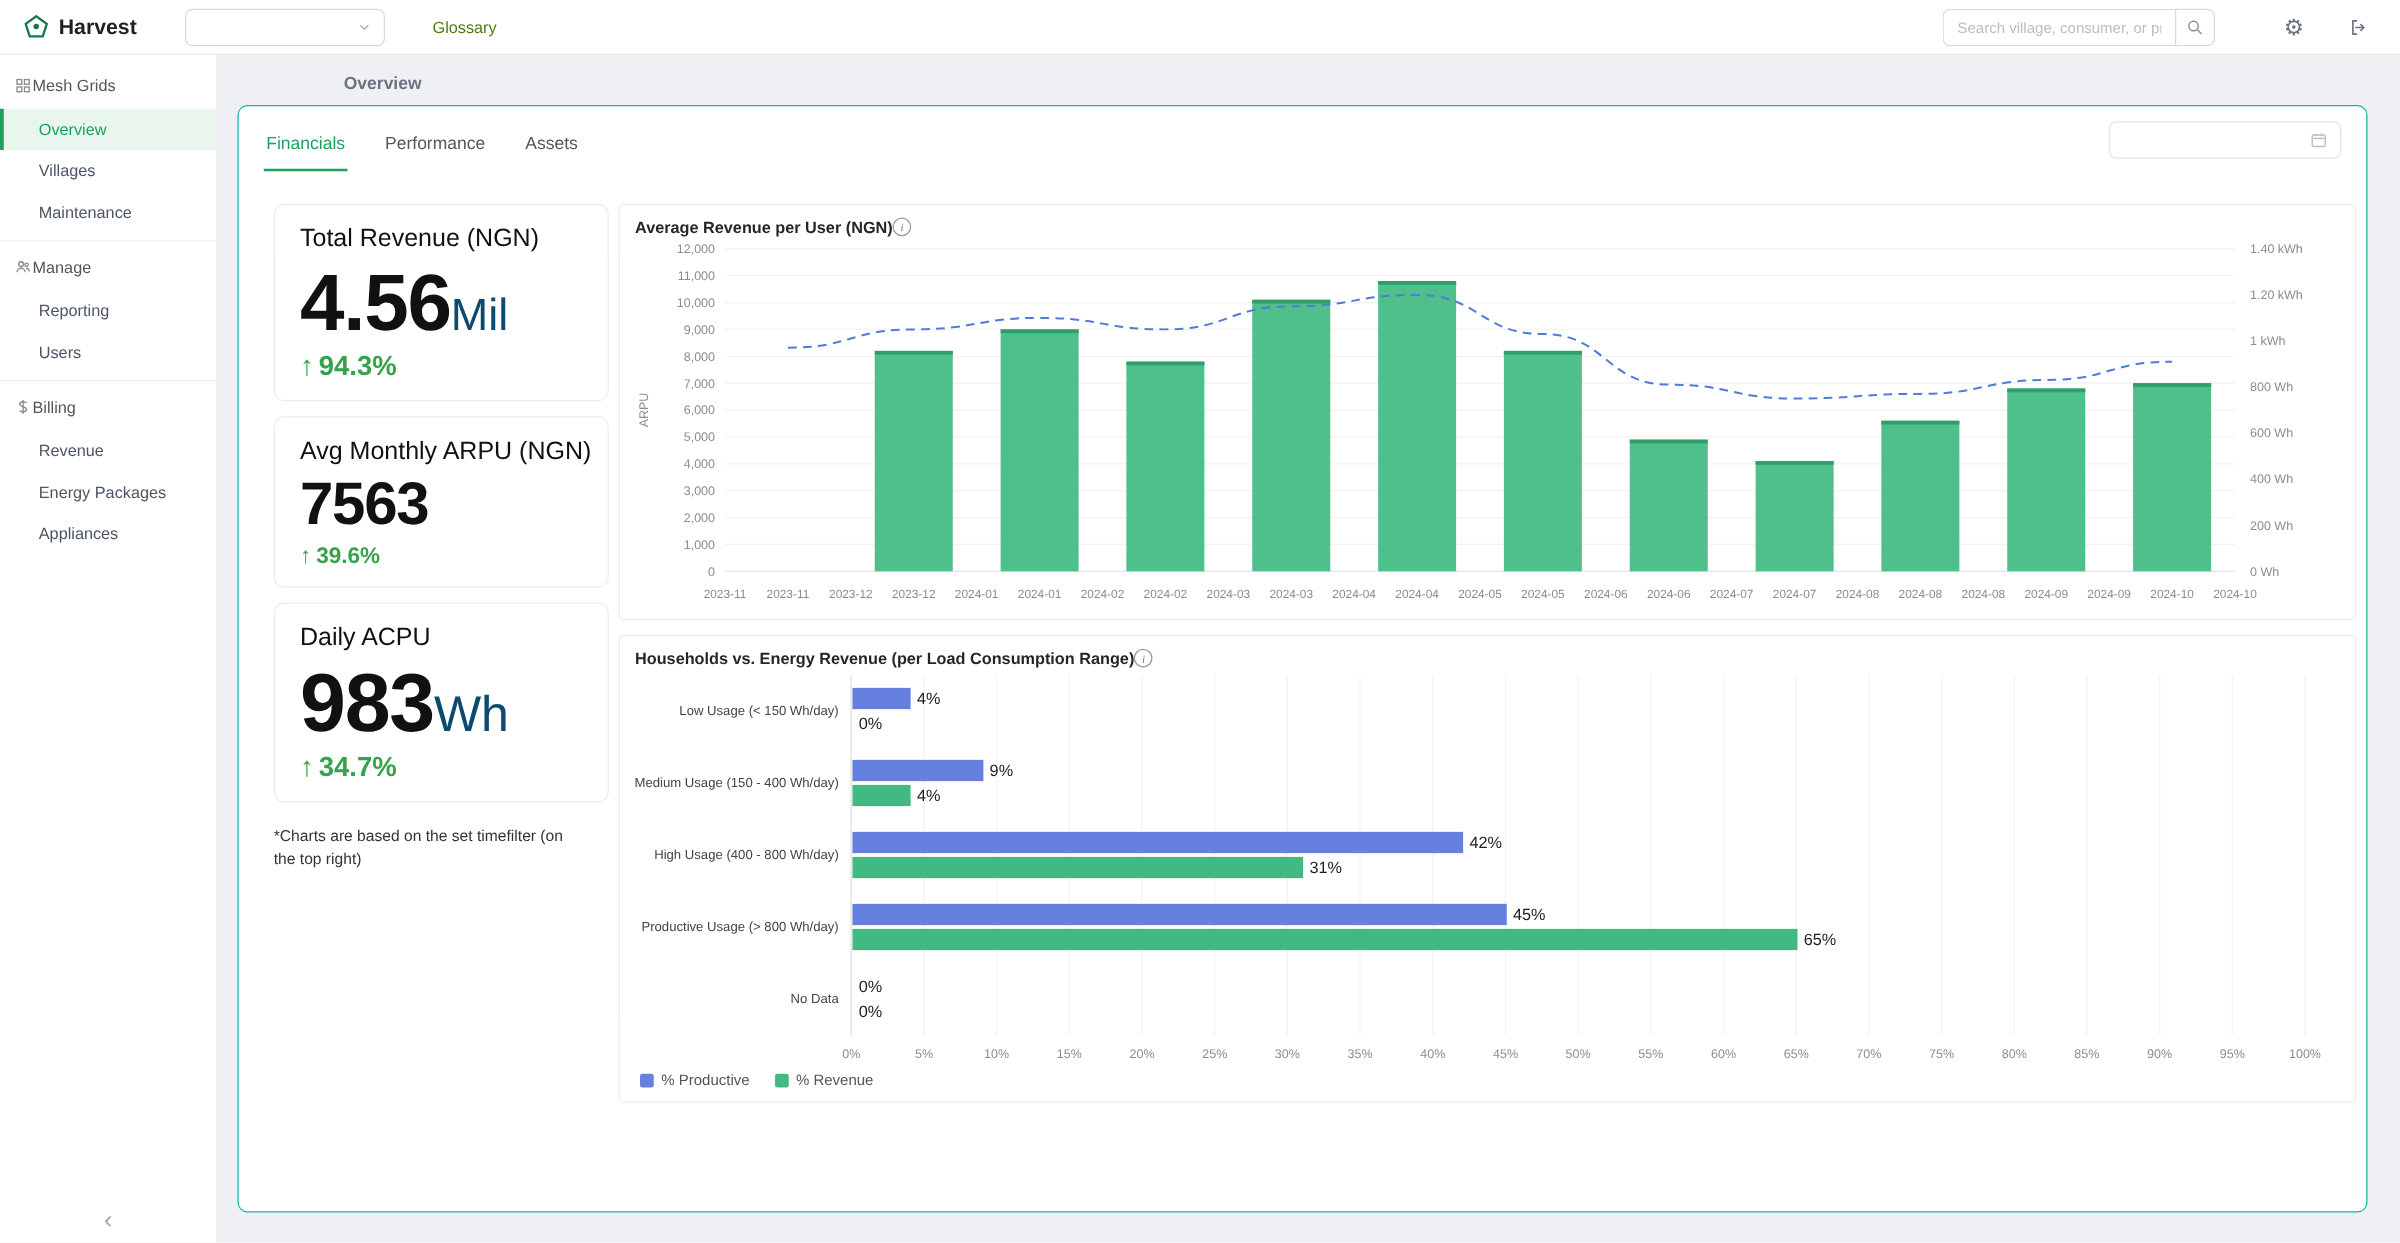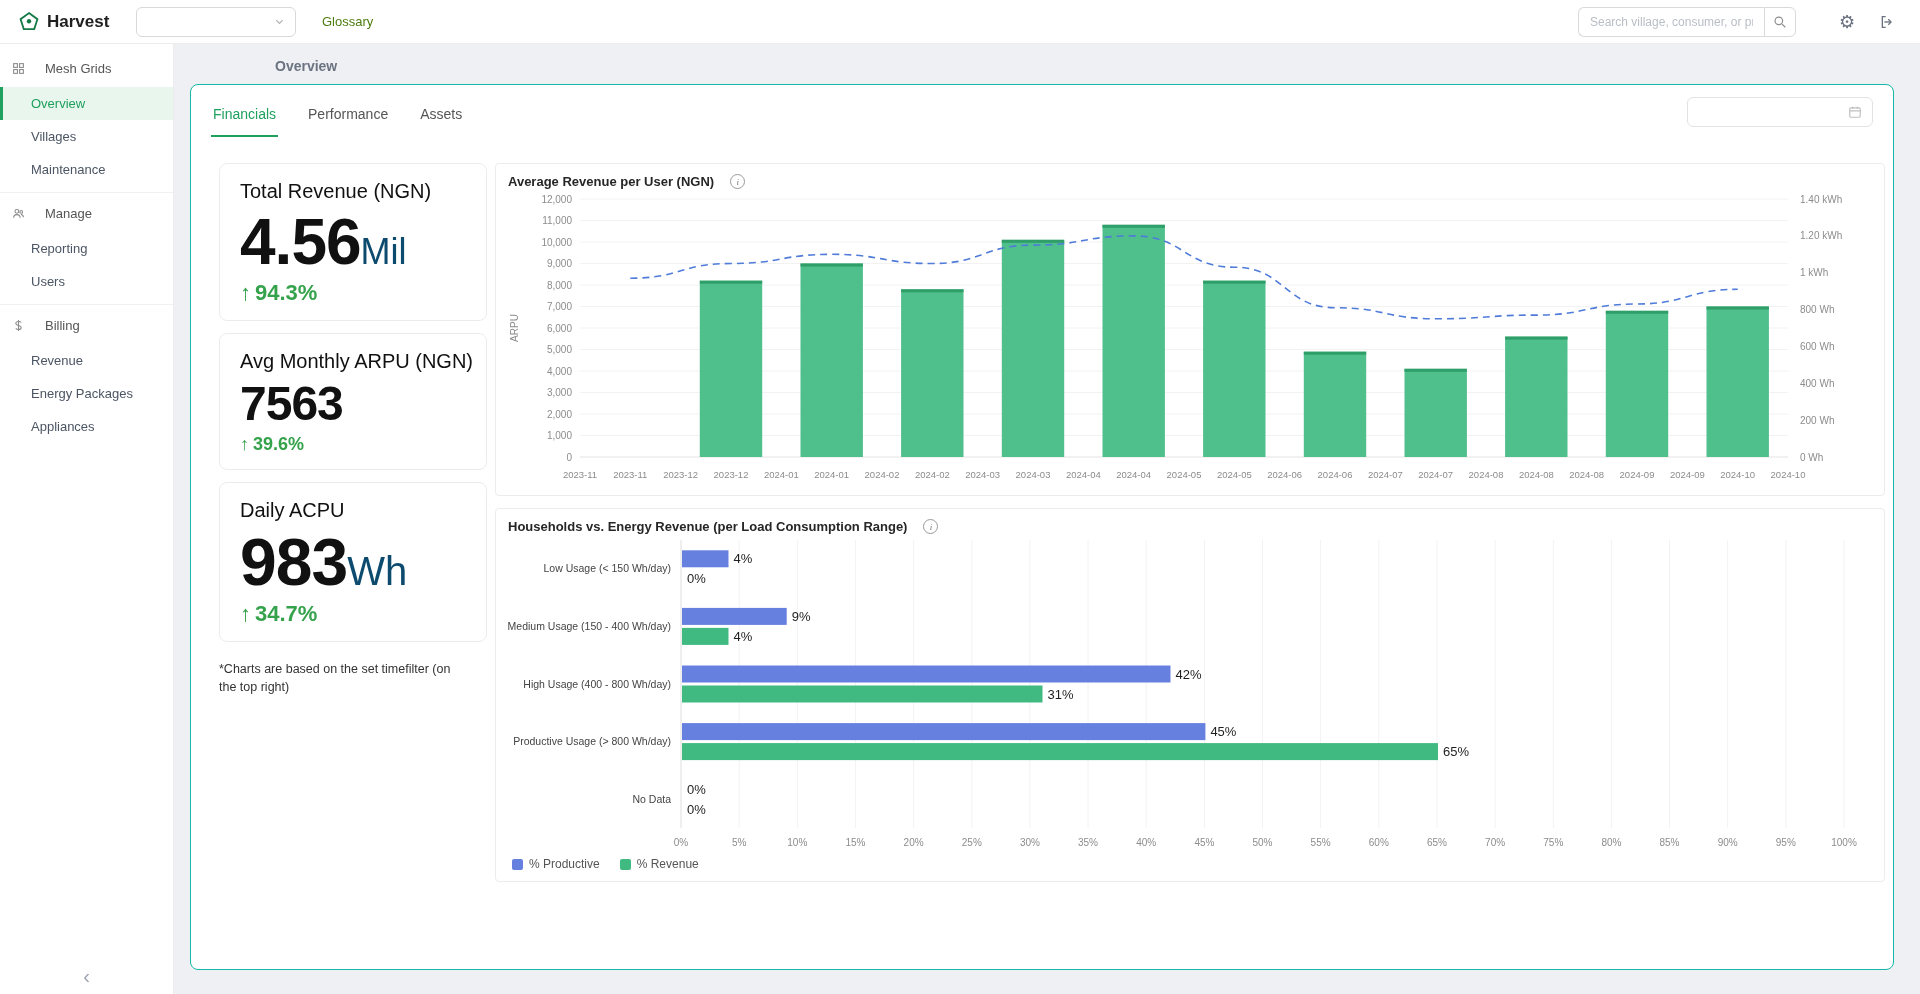--- a/index.html
+++ b/index.html
@@ -1,39 +1,39 @@
 <!DOCTYPE html>
 <html><head>
 <meta charset="utf-8">
 <style>
   *{box-sizing:border-box;margin:0;padding:0}
   html,body{width:1920px;height:994px;overflow:hidden}
   body{font-family:"Liberation Sans",sans-serif;background:#eef0f3;color:#333}
   svg text{font-family:"Liberation Sans",sans-serif}
 
   
-  .header{height:44px;background:#fff;border-bottom:1px solid #ececec;display:flex;align-items:center;padding:0 18px;gap:0}
+  .header{height:44px;background:#fff;border-bottom:1px solid #ececec;display:flex;align-items:center;padding:0 18px;gap:12px}
   .logo{display:flex;align-items:center;gap:7px;width:118px}
   .logo-text{font-weight:700;font-size:17px;color:#1f1f1f}
   .hdr-select{width:160px;height:30px;border:1px solid #d9d9d9;border-radius:6px;display:flex;align-items:center;justify-content:flex-end;padding:0 10px;background:#fff;cursor:pointer}
   .glossary{font-size:13px;color:#4d7c0f;margin-left:26px;text-decoration:none;cursor:pointer}
   .spacer{flex:1}
   .search{display:flex;height:30px;margin-right:26px}
   .search input{width:186px;border:1px solid #d9d9d9;border-right:none;border-radius:6px 0 0 6px;padding:0 11px;font-size:12px;color:#333;outline:none;font-family:"Liberation Sans",sans-serif}
   .search input::placeholder{color:#b9bec6}
   .search button{width:32px;border:1px solid #d9d9d9;border-radius:0 6px 6px 0;background:#fff;display:flex;align-items:center;justify-content:center;cursor:pointer}
   .icon-btn{width:30px;height:30px;display:flex;align-items:center;justify-content:center;color:#6b7280;cursor:pointer;margin-left:10px}
   .gear{font-size:18px;color:#6b7280}
 
   
   .layout{display:flex;height:950px}
   .sidebar{width:174px;background:#fff;border-right:1px solid #ececec;position:relative;flex-shrink:0;padding-top:4px}
   .side-section{padding:2px 0 6px 0}
   .side-section.bordered{border-top:1px solid #f0f0f0}
-  .side-header{display:flex;align-items:center;gap:20px;padding:11px 12px;font-size:13px;color:#555}
+  .side-header{display:flex;align-items:center;gap:1px;padding:11px 12px;font-size:13px;color:#555}
   .side-item{padding:9px 14px 9px 31px;font-size:13px;color:#4b5563;cursor:pointer}
   .side-item.active{background:#e8f6ee;color:#1fa05e;border-left:3px solid #1fa05e;padding-left:28px;font-weight:500}
   .collapse{position:absolute;bottom:8px;left:50%;transform:translateX(-50%);color:#9ca3af;font-size:20px;cursor:pointer;line-height:1}
 
   .main{flex:1;display:flex;flex-direction:column;overflow:hidden}
   .breadcrumb{padding:14px 0 10px 101px;font-size:14px;color:#6b7280;font-weight:600}
   .content-card{background:#fff;border:1px solid #14b8a6;border-radius:8px;margin:0 26px 24px 16px;flex:1;display:flex;flex-direction:column;overflow:hidden}
 
   
   .tabbar{display:flex;align-items:flex-end;padding:0 20px;height:52px;gap:28px}
@@ -52,21 +52,21 @@
   .stat-unit{font-weight:400;color:#0c4a6e}
   .u1{font-size:36px}.u3{font-size:40px}
   .stat-delta{color:#35a24c;font-weight:600;margin-top:4px;display:flex;align-items:center;gap:4px}
   .d-lg{font-size:22px}.d-sm{font-size:18px}
   .arrow{font-weight:700}
   .footnote{font-size:12.5px;color:#333;margin-top:6px;line-height:1.45;padding-right:24px}
 
   
   .charts-col{flex:1;display:flex;flex-direction:column;gap:12px}
   .chart-panel{border:1px solid #ececec;border-radius:4px;padding:8px 10px;background:#fff}
-  .chart-title-row{display:flex;align-items:center;gap:16px;margin:2px 0 2px 2px}
+  .chart-title-row{display:flex;align-items:center;gap:0;margin:2px 0 2px 2px}
   .chart-title{font-size:13px;font-weight:700;color:#262626}
   .info-icon{width:15px;height:15px;border:1px solid #9a9a9a;border-radius:50%;font-size:9px;color:#777;display:flex;align-items:center;justify-content:center;cursor:pointer;font-family:"Liberation Serif",serif;font-style:italic}
   .chart-svg{display:block}
   .legend-row{display:flex;align-items:center;gap:20px;font-size:12px;color:#555;padding:3px 6px 2px 6px}
   .legend-item{display:flex;align-items:center;gap:6px;cursor:pointer}
   .lm{width:16px;height:4px;border-radius:2px;display:inline-block}
   .lm-sq{width:11px;height:11px;border-radius:2px;display:inline-block}
   .lm-dash{width:18px;height:0;border-top:2px dashed #4f7bd9;display:inline-block}
   .push-right{margin-left:auto}
 </style>

